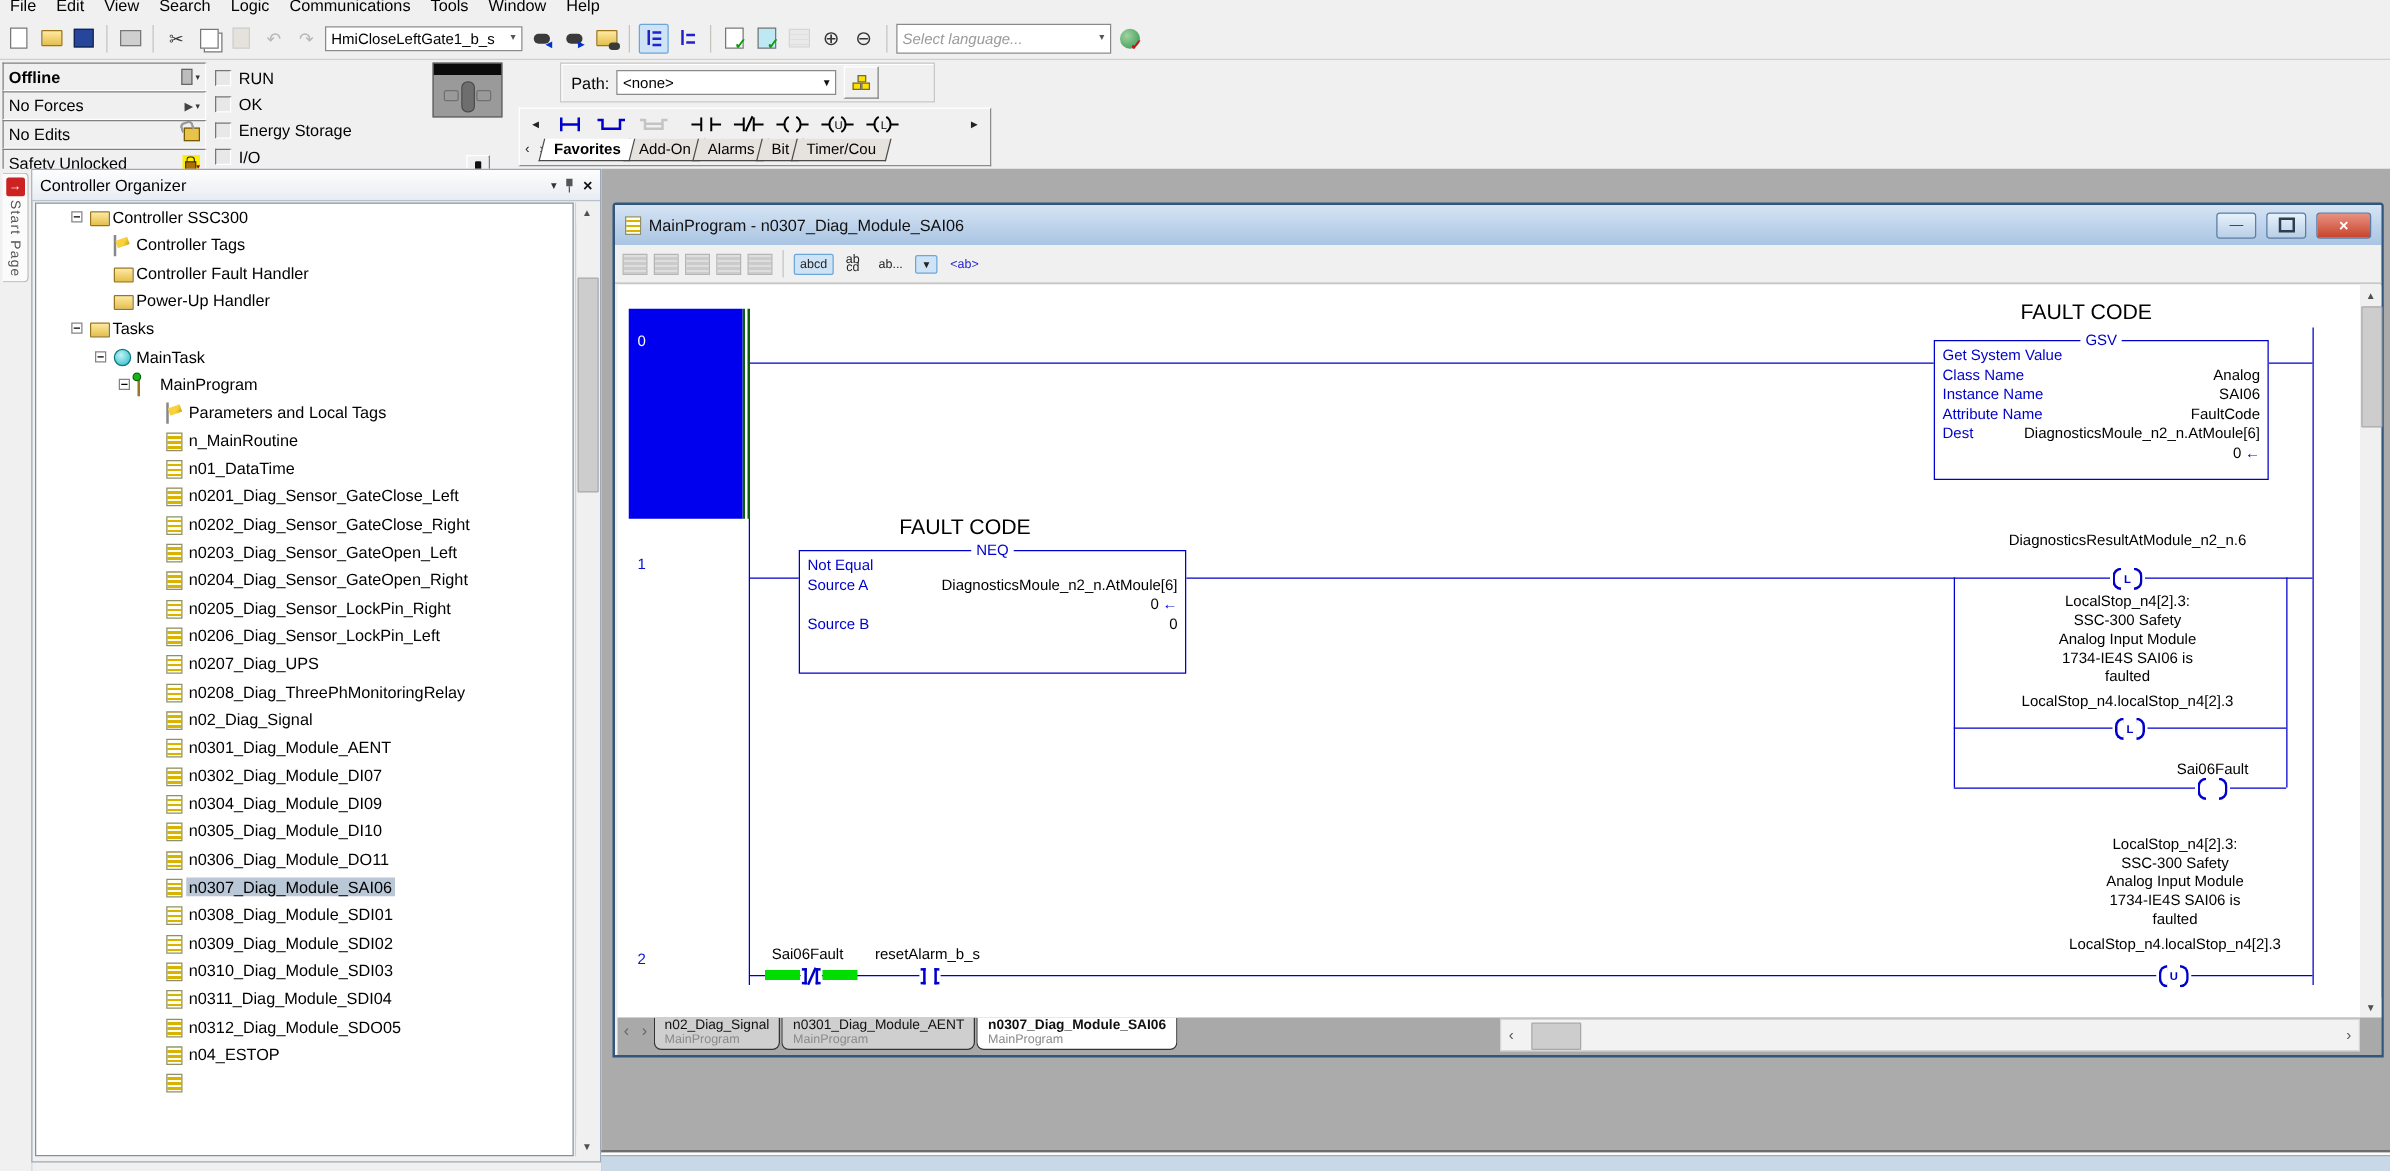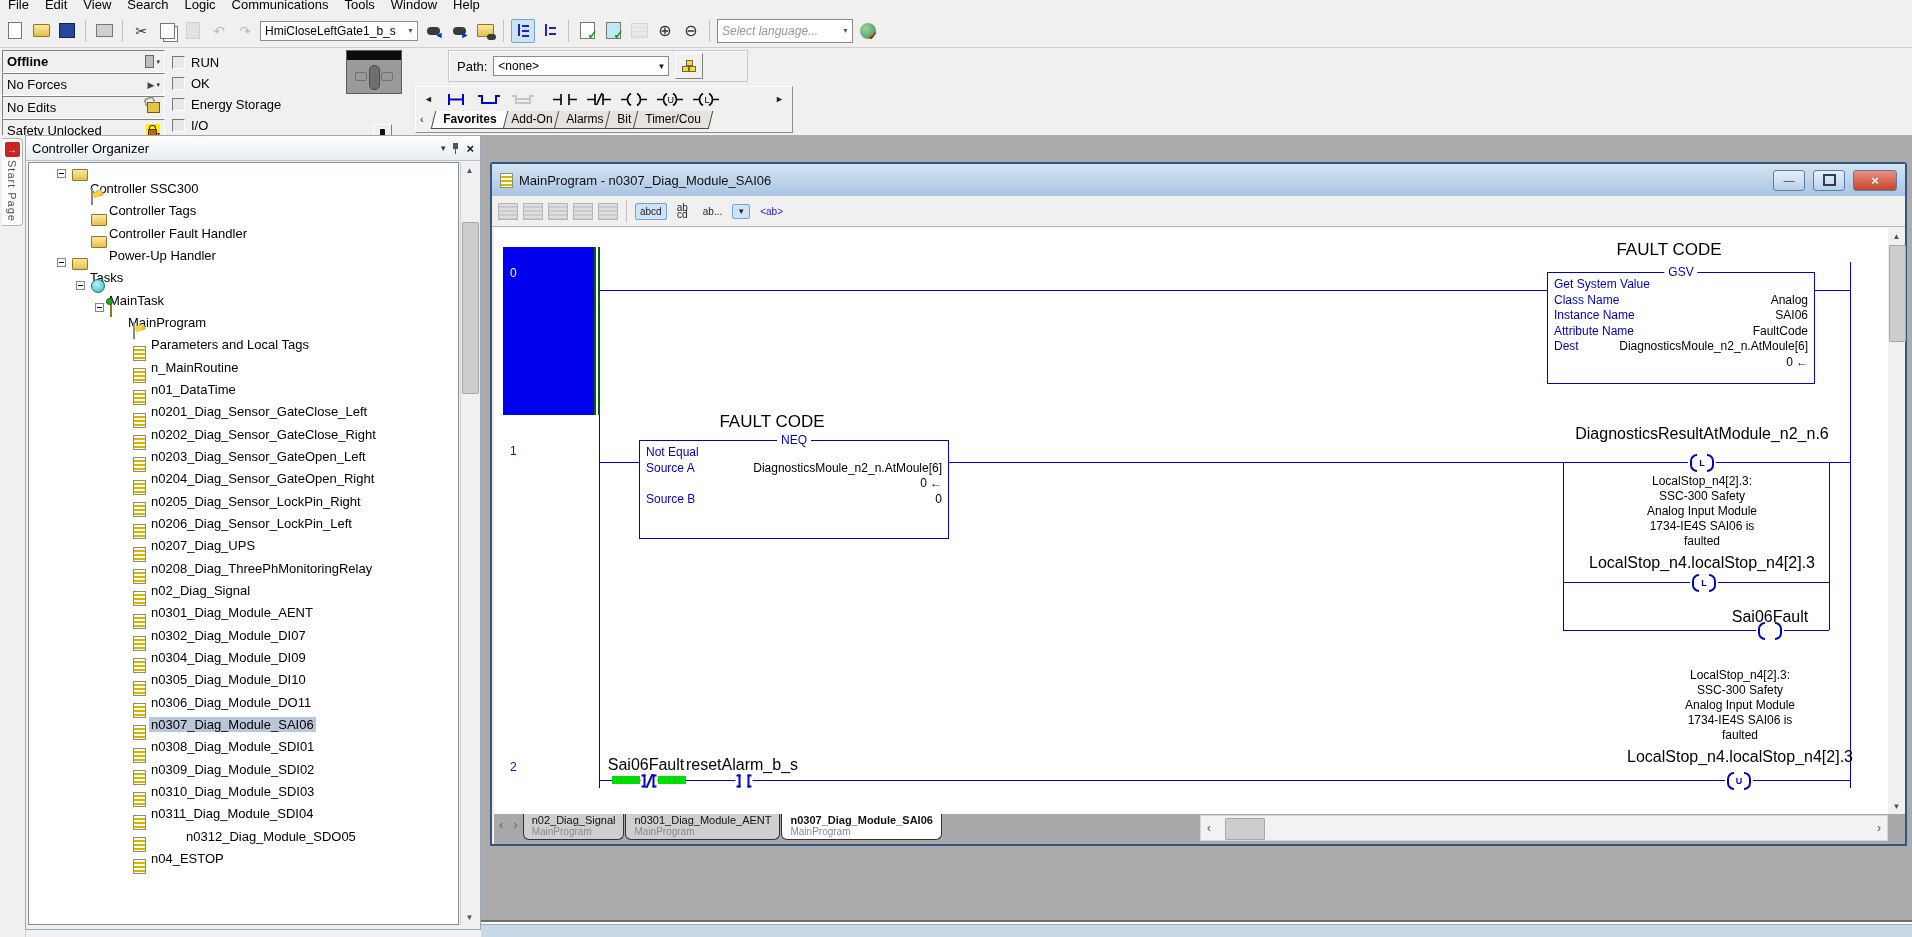--- a/index.html
+++ b/index.html
@@ -47,21 +47,21 @@
   .ptabs{display:flex;align-items:flex-start;height:21px;font-size:12px;}
   .pnav{font-size:11px;color:#222;padding:2px 4px;}
   .ptab{border:1px solid #4a4a4a;border-top:none;padding:1px 9px 2px;background:#e6e3de;transform:skewX(-14deg);margin-left:-6px;}
   .ptab span{display:inline-block;transform:skewX(14deg);}
   .ptab.active{background:#fff;font-weight:bold;z-index:2;}
   
   #organizer{left:25px;top:135px;width:456px;height:795px;background:#f0f0f0;border:1px solid #9aa8b8;box-sizing:border-box;}
   #org-title{height:24px;display:flex;align-items:center;font-size:13px;padding:0 6px;gap:6px;background:linear-gradient(#fdfdfd,#e8ecf2);border-bottom:1px solid #b8c2cc;}
   #tree{position:absolute;left:2px;top:26px;width:431px;height:763px;background:#fff;overflow:hidden;border:1px solid #828f9c;box-sizing:border-box;}
   .trow{position:relative;height:22.33px;font-size:13px;color:#000;white-space:nowrap;}
-  .trow .lbl{position:absolute;top:18px;padding:0 2px;}
+  .trow .lbl{position:absolute;top:3px;padding:0 2px;}
   .trow.sel .lbl{background:#b9c7d6;}
   .expander{position:absolute;top:6px;width:9px;height:9px;background:#fff;border:1px solid #848484;box-sizing:border-box;}
   .expander i{position:absolute;left:1px;top:3px;width:5px;height:1px;background:#000;}
   .tic{position:absolute;top:4px;width:14px;height:13px;}
   .ic-folder{background:linear-gradient(#ffe9a0,#e3bf4e);border:1px solid #99761c;border-radius:1px;height:10px!important;margin-top:2px;}
   .ic-tags{background:#fff;border:1px solid #888;height:12px!important;position:relative;}
   .ic-tags i{position:absolute;left:1px;top:2px;width:10px;height:6px;background:linear-gradient(135deg,#f7d23c 60%,#caa20a);transform:rotate(-20deg);}
   .ic-routine{background:#fffef2;border:1px solid #8f8f6a;height:13px!important;width:11px!important;background-image:repeating-linear-gradient(#fffef2 0 2px,#d8b400 2px 4px);}
   .ic-task{width:12px!important;height:12px!important;border-radius:50%;background:radial-gradient(circle at 40% 35%,#bdf3f7,#2cb6c4);border:1px solid #0a7680;}
   .ic-program{background:linear-gradient(#ffe9a0,#e3bf4e);border:1px solid #99761c;height:11px!important;position:relative;}
@@ -88,21 +88,21 @@
   .etab .t2{font-size:10px;color:#8a8a8a;}
   .etab.active{background:#fff;}
   .etab.active .t1{font-weight:bold;}
   .hscroll{position:absolute;left:706px;top:1px;width:688px;height:26px;background:#f2f2f2;border:1px solid #d5d5d5;box-sizing:border-box;}
   
   .wire-h{position:absolute;height:1px;background:#0000cc;}
   .wire-v{position:absolute;width:1px;background:#0000cc;}
   .rail-g{position:absolute;width:2px;background:#0b5e0b;}
   .rnum{position:absolute;font-size:12px;color:#0012cc;}
   .lcomment{position:absolute;transform:translateX(-50%);font-size:17px;color:#000;white-space:nowrap;}
-  .ltag{position:absolute;transform:translateX(-50%);font-size:16px;color:#000;white-space:nowrap;}
+  .ltag{position:absolute;transform:translateX(-50%);font-size:12px;color:#000;white-space:nowrap;}
   .ldesc{position:absolute;transform:translateX(-50%);font-size:12px;color:#000;text-align:center;white-space:pre-line;width:250px;line-height:15px;}
   .ibox{position:absolute;border:1px solid #0000cc;background:#fff;font-size:12px;color:#0000cc;box-sizing:border-box;padding:4px 6px;}
   .ihead{position:absolute;top:-8px;left:50%;transform:translateX(-50%);background:#fff;padding:0 4px;color:#0000cc;font-size:12px;}
   .irow{display:flex;justify-content:space-between;line-height:15.5px;}
   .irow .val{color:#000;}
   .irow .cur{color:#000;margin-left:auto;}
   .irow .larr{color:#0000cc;margin-left:3px;}
   .coil{position:absolute;transform:translate(-50%,-50%);display:flex;align-items:center;background:#fff;padding:0 2px;gap:1px;}
   .co-l{width:5px;height:14px;border:2px solid #0000cc;border-right:none;border-radius:8px 0 0 8px;}
   .co-r{width:5px;height:14px;border:2px solid #0000cc;border-left:none;border-radius:0 8px 8px 0;}
@@ -204,21 +204,21 @@
       <span class="vpage" style="background:#bfe8f5">
         <em>✓</em>
       </span>
     </div>
   <div class="tbi" style="opacity:.5">
       <span class="grid-dis"></span>
     </div>
   <div class="tbi" style="font-size:16px">⊕</div>
   <div class="tbi" style="font-size:16px">⊖</div>
   <div class="sep"></div>
-  <div class="combo" style="width:136px;height:24px">
+  <div class="combo" style="width:172px;height:24px">
     <span style="font-style:italic;color:#9a9a9a">Select language...</span>
     <span class="arr">▼</span>
   </div>
   <div class="tbi">
       <span class="globe">
         <em>✓</em>
       </span>
     </div>
 </div>
 
@@ -486,21 +486,21 @@
       <div class="trow">
         <span class="tic ic-routine" style="left: 104px;"></span>
         <span class="lbl" style="left: 120px;">n0310_Diag_Module_SDI03</span>
       </div>
       <div class="trow">
         <span class="tic ic-routine" style="left: 104px;"></span>
         <span class="lbl" style="left: 120px;">n0311_Diag_Module_SDI04</span>
       </div>
       <div class="trow">
         <span class="tic ic-routine" style="left: 104px;"></span>
-        <span class="lbl" style="left: 120px; margin-left: 35px;">n0312_Diag_Module_SDO05</span>
+        <span class="lbl" style="left: 120px;">n0312_Diag_Module_SDO05</span>
       </div>
       <div class="trow">
         <span class="tic ic-routine" style="left: 104px;"></span>
         <span class="lbl" style="left: 120px;">n04_ESTOP</span>
       </div>
       <div class="trow">
         <span class="tic ic-routine" style="left: 104px;"></span>
         <span class="lbl" style="left: 120px;"></span>
       </div>
     </div>

